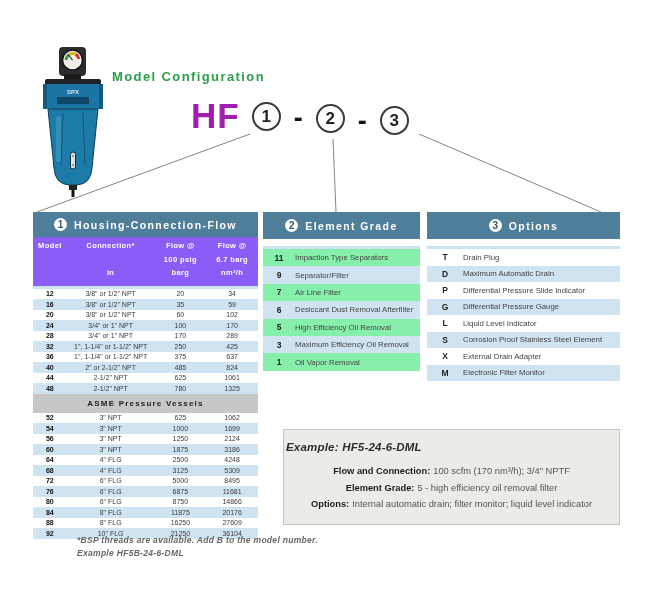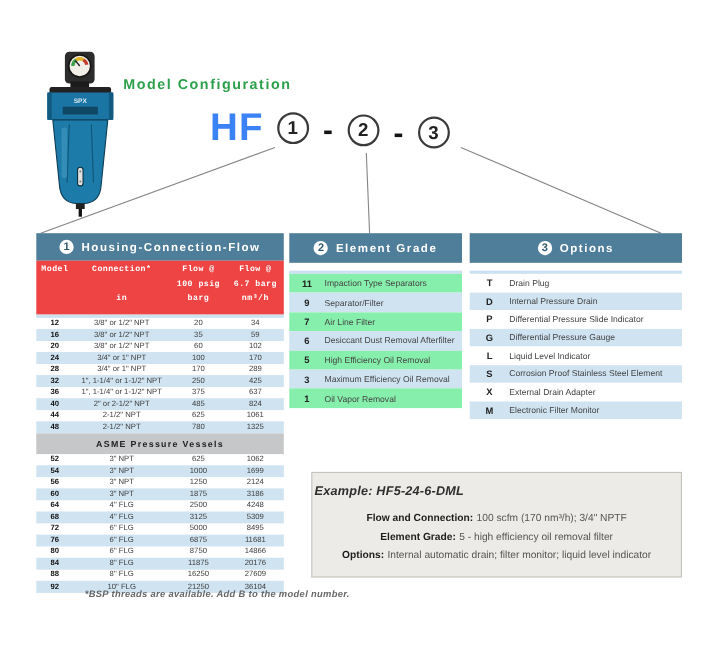--- a/index.html
+++ b/index.html
@@ -12,21 +12,21 @@
   .filter-svg { position:absolute; left:33px; top:46px; width:84px; height:152px; }
 
   
   .green-title {
     position:absolute; left:112px; top:69px;
     font-size:13px; font-weight:bold; color:#2da04b; letter-spacing:1.4px;
   }
 
   
   .model-heading { position:absolute; left:191px; top:98px; display:flex; align-items:flex-start; }
-  .hf { font-size:35px; font-weight:bold; color:#3b82f6; letter-spacing:1px; line-height:1; }
+  .hf { font-size:35px; font-weight:bold; color:#a21caf; letter-spacing:1px; line-height:1; }
   .pos-circle {
     width:25px; height:25px; border:2.5px solid #3a3a3a; border-radius:50%;
     display:flex; align-items:center; justify-content:center;
     font-size:17px; font-weight:bold; color:#222; background:#fff; flex:0 0 auto;
   }
   .dash { font-size:27px; font-weight:bold; color:#141414; line-height:1; }
   .mh-c1 { margin:4px 0 0 12px; }
   .mh-d1 { margin:7px 0 0 13px; }
   .mh-c2 { margin:6px 0 0 13px; }
   .mh-d2 { margin:10px 0 0 13px; }
@@ -46,22 +46,22 @@
     font-size:10px; font-weight:bold; flex:0 0 auto;
   }
   .hdr-title { font-weight:bold; font-size:10.5px; letter-spacing:1.4px; }
   .strip { height:3px; background:#cde2f1; }
   .subgap { height:7px; background:#ffffff; }
 
   
   .tbl1 { left:33px; top:212px; width:225px; }
   .tbl1 .tbl-header { height:25px; }
   .t1-colheads {
-    background:#ef4444; display:grid; grid-template-columns:15% 39% 23% 23%;
-    color:#fff; text-align:center; padding:2px 0 6px 0;font-family:Liberation Mono, monospace;
+    background:#8b5cf6; display:grid; grid-template-columns:15% 39% 23% 23%;
+    color:#fff; text-align:center; padding:2px 0 6px 0;
   }
   .t1-colheads .col { font-size:7.5px; font-weight:bold; letter-spacing:.4px; line-height:1.8; }
   .t1-colheads .l2 { display:block; }
   .t1-row { display:grid; grid-template-columns:15% 39% 23% 23%; height:10.5px; align-items:center; background:#fff; }
   .t1-row.alt { background:#cfe3f1; }
   .t1-cell { font-size:7px; color:#3c3c3c; text-align:center; white-space:nowrap; }
   .t1-cell.model { font-weight:bold; color:#111; }
   .asme-row {
     height:19px; background:#c6c7c8; display:flex; align-items:center; justify-content:center;
     font-size:8px; font-weight:bold; letter-spacing:1.2px; color:#222;
@@ -311,20 +311,21 @@
           <div class="t1-cell model">92</div>
           <div class="t1-cell">10" FLG</div>
           <div class="t1-cell">21250</div>
           <div class="t1-cell">36104</div>
         </div>
       </div>
   </div>
 
   <div class="footnote">
     <div>*BSP threads are available. Add B to the model number.</div>
+    <div>Example HF5B-24-6-DML</div>
   </div>
 
   <div class="tbl tbl2">
     <div class="tbl-header">
       <span class="hdr-circle">2</span>
       <span class="hdr-title">Element Grade</span>
     </div>
     <div class="subgap"></div>
     <div class="strip"></div>
     <div>
@@ -366,21 +367,21 @@
     </div>
     <div class="subgap"></div>
     <div class="strip"></div>
     <div>
         <div class="t3-row">
           <div class="t3-code">T</div>
           <div class="t3-label">Drain Plug</div>
         </div>
         <div class="t3-row alt">
           <div class="t3-code">D</div>
-          <div class="t3-label">Internal Pressure Drain</div>
+          <div class="t3-label">Maximum Automatic Drain</div>
         </div>
         <div class="t3-row">
           <div class="t3-code">P</div>
           <div class="t3-label">Differential Pressure Slide Indicator</div>
         </div>
         <div class="t3-row alt">
           <div class="t3-code">G</div>
           <div class="t3-label">Differential Pressure Gauge</div>
         </div>
         <div class="t3-row">

